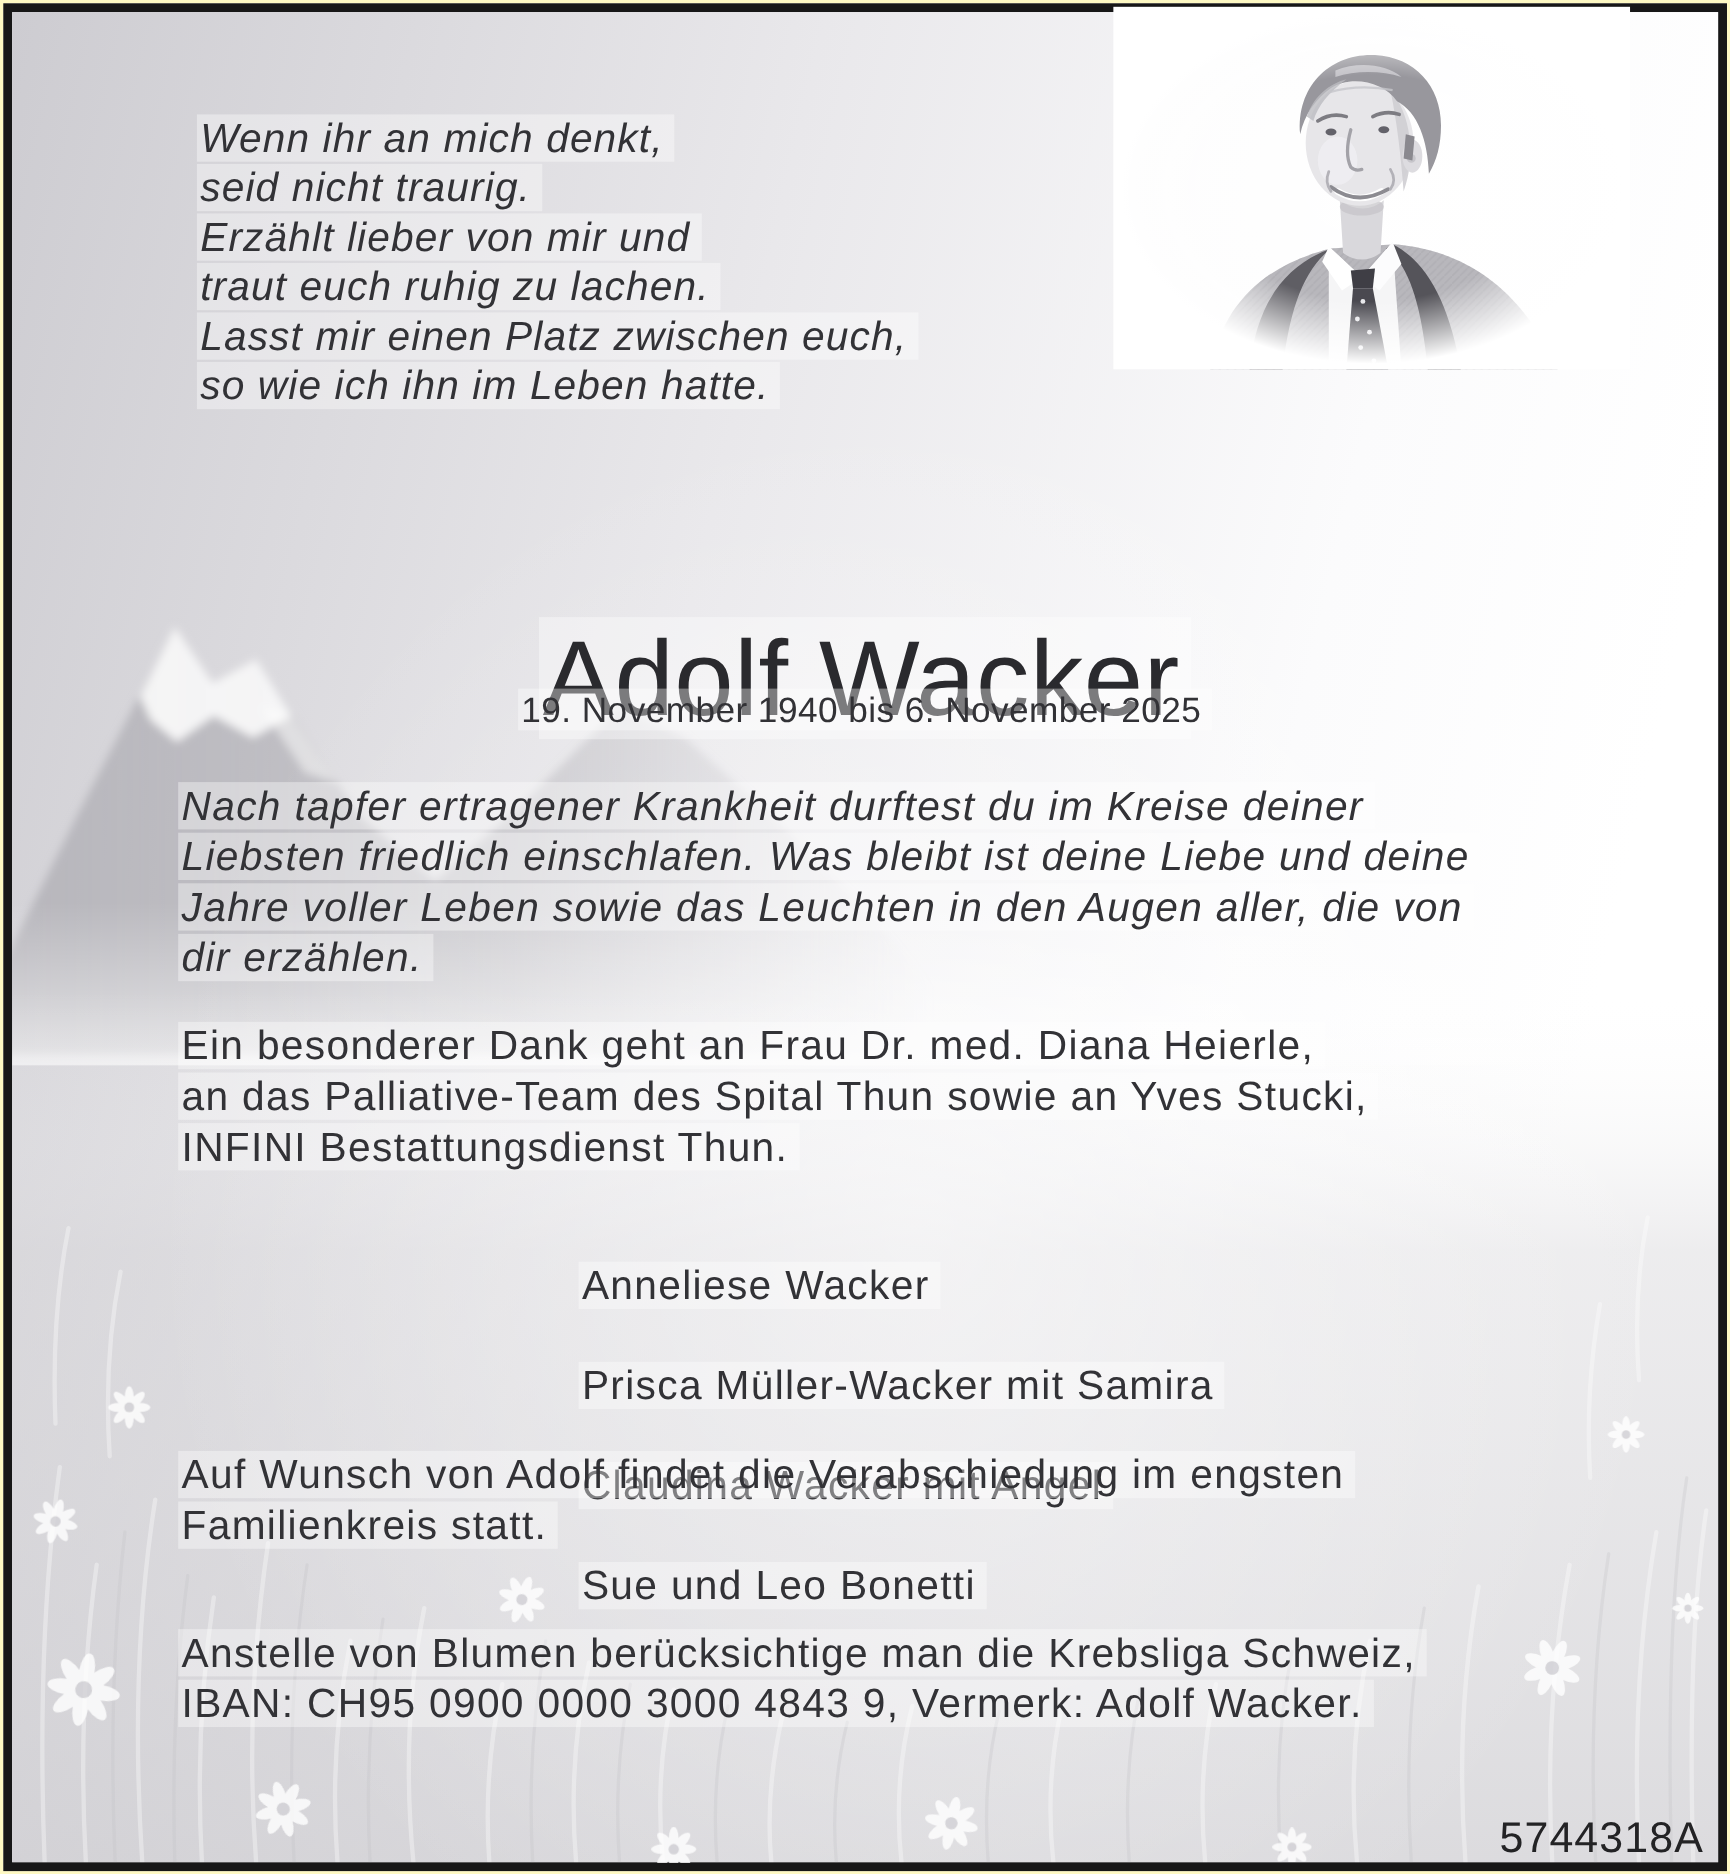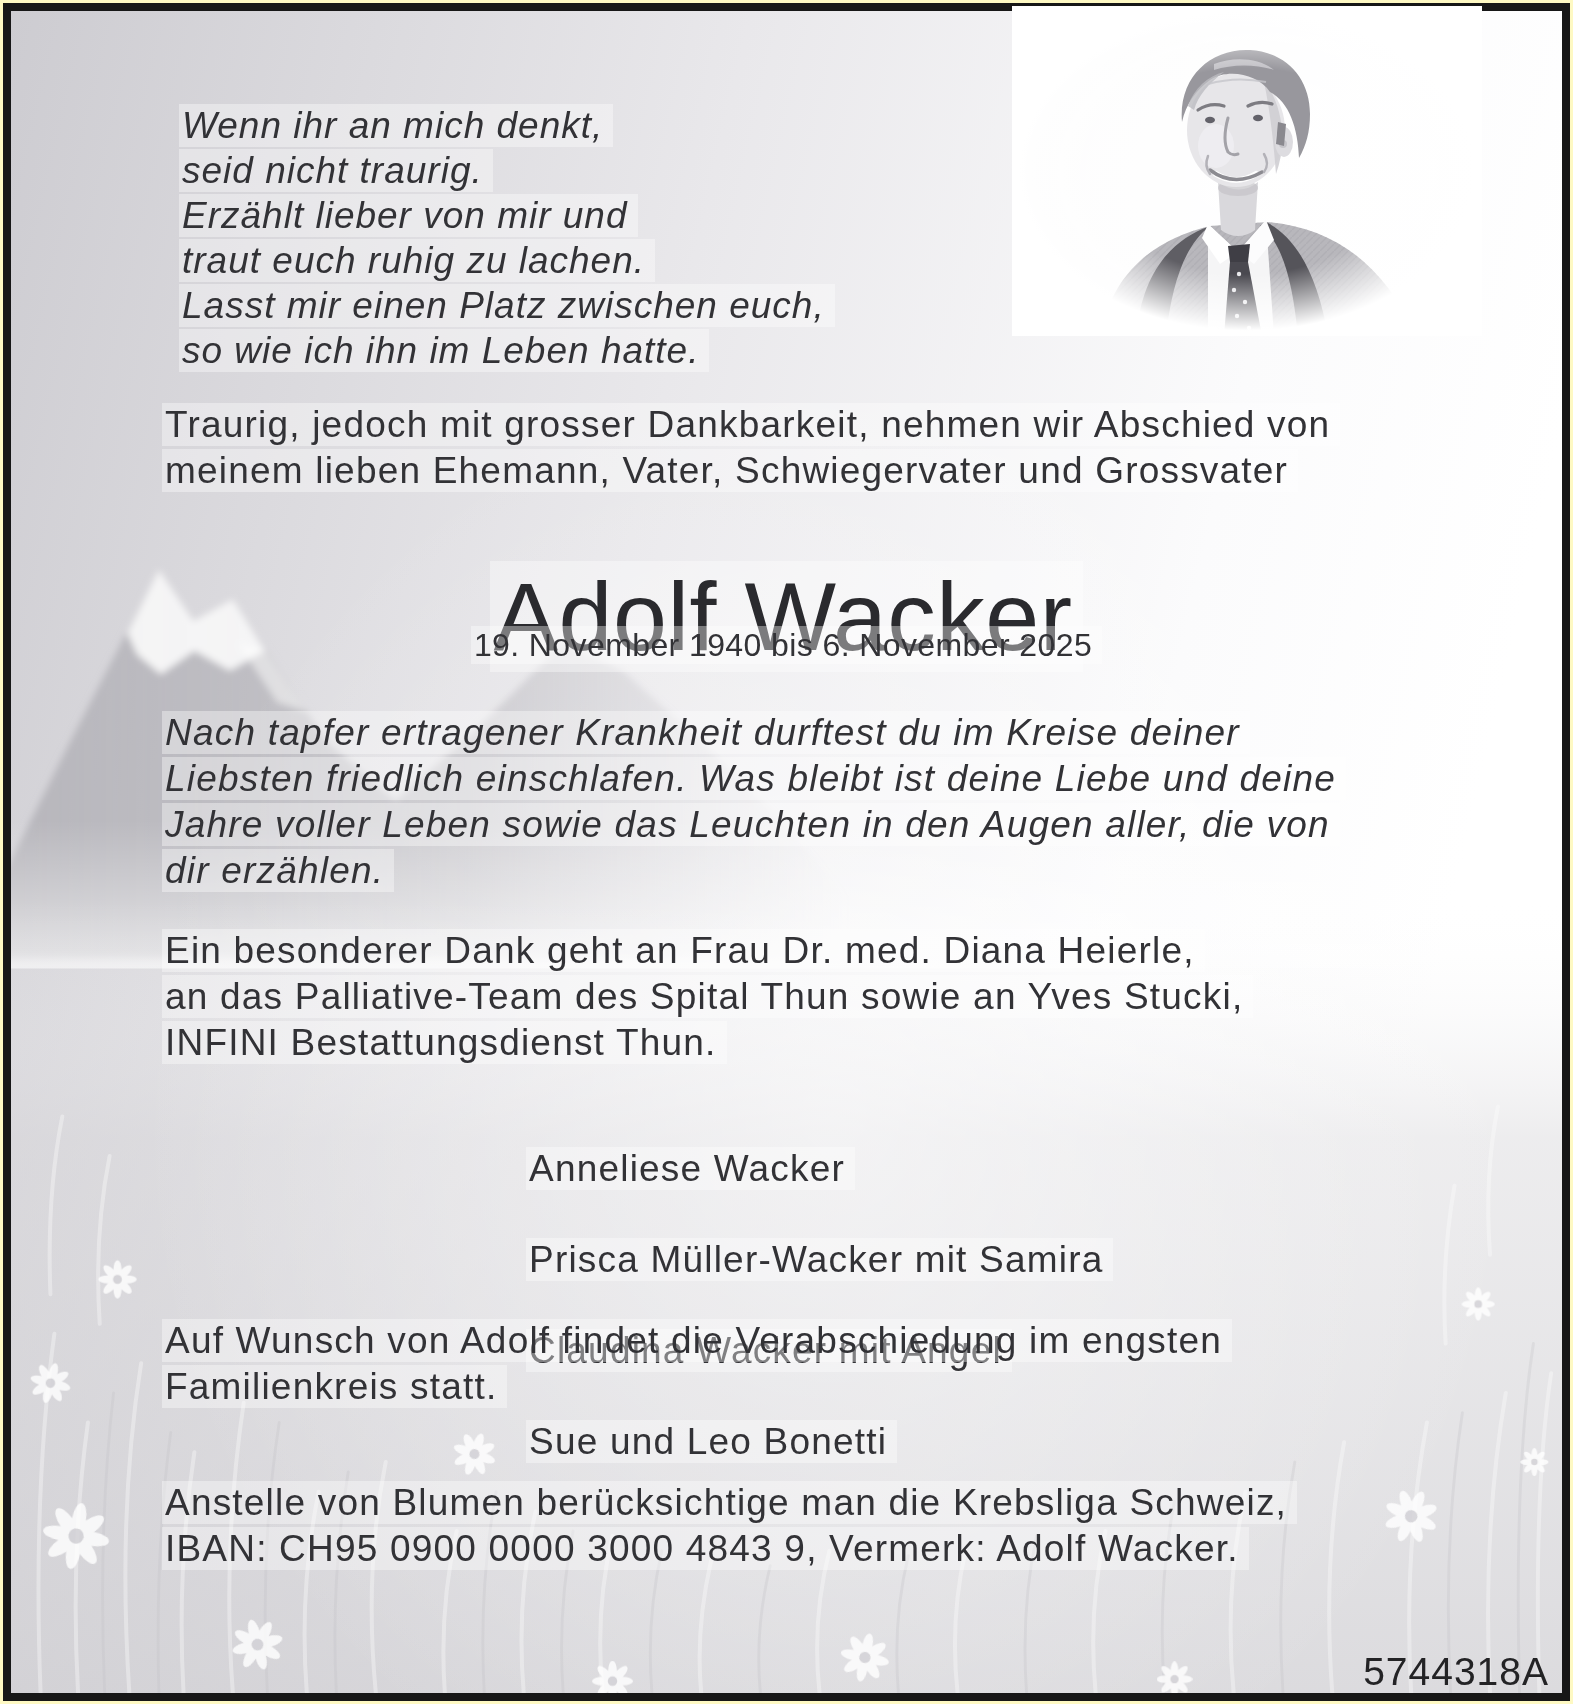--- a/index.html
+++ b/index.html
@@ -263,24 +263,20 @@
 
   <div class="block poem">
     <span class="wash">Wenn ihr an mich denkt,
 seid nicht traurig.
 Erzählt lieber von mir und
 traut euch ruhig zu lachen.
 Lasst mir einen Platz zwischen euch,
 so wie ich ihn im Leben hatte.</span>
   </div>
 
-  <div class="block intro">
-    <span class="wash">Traurig, jedoch mit grosser Dankbarkeit, nehmen wir Abschied von
-meinem lieben Ehemann, Vater, Schwiegervater und Grossvater</span>
-  </div>
 
   <div class="block name-heading">
     <span class="wash">Adolf Wacker</span>
   </div>
 
   <div class="block dates">
     <span class="wash">19. November 1940 bis 6. November 2025</span>
   </div>
 
   <div class="block tribute">

